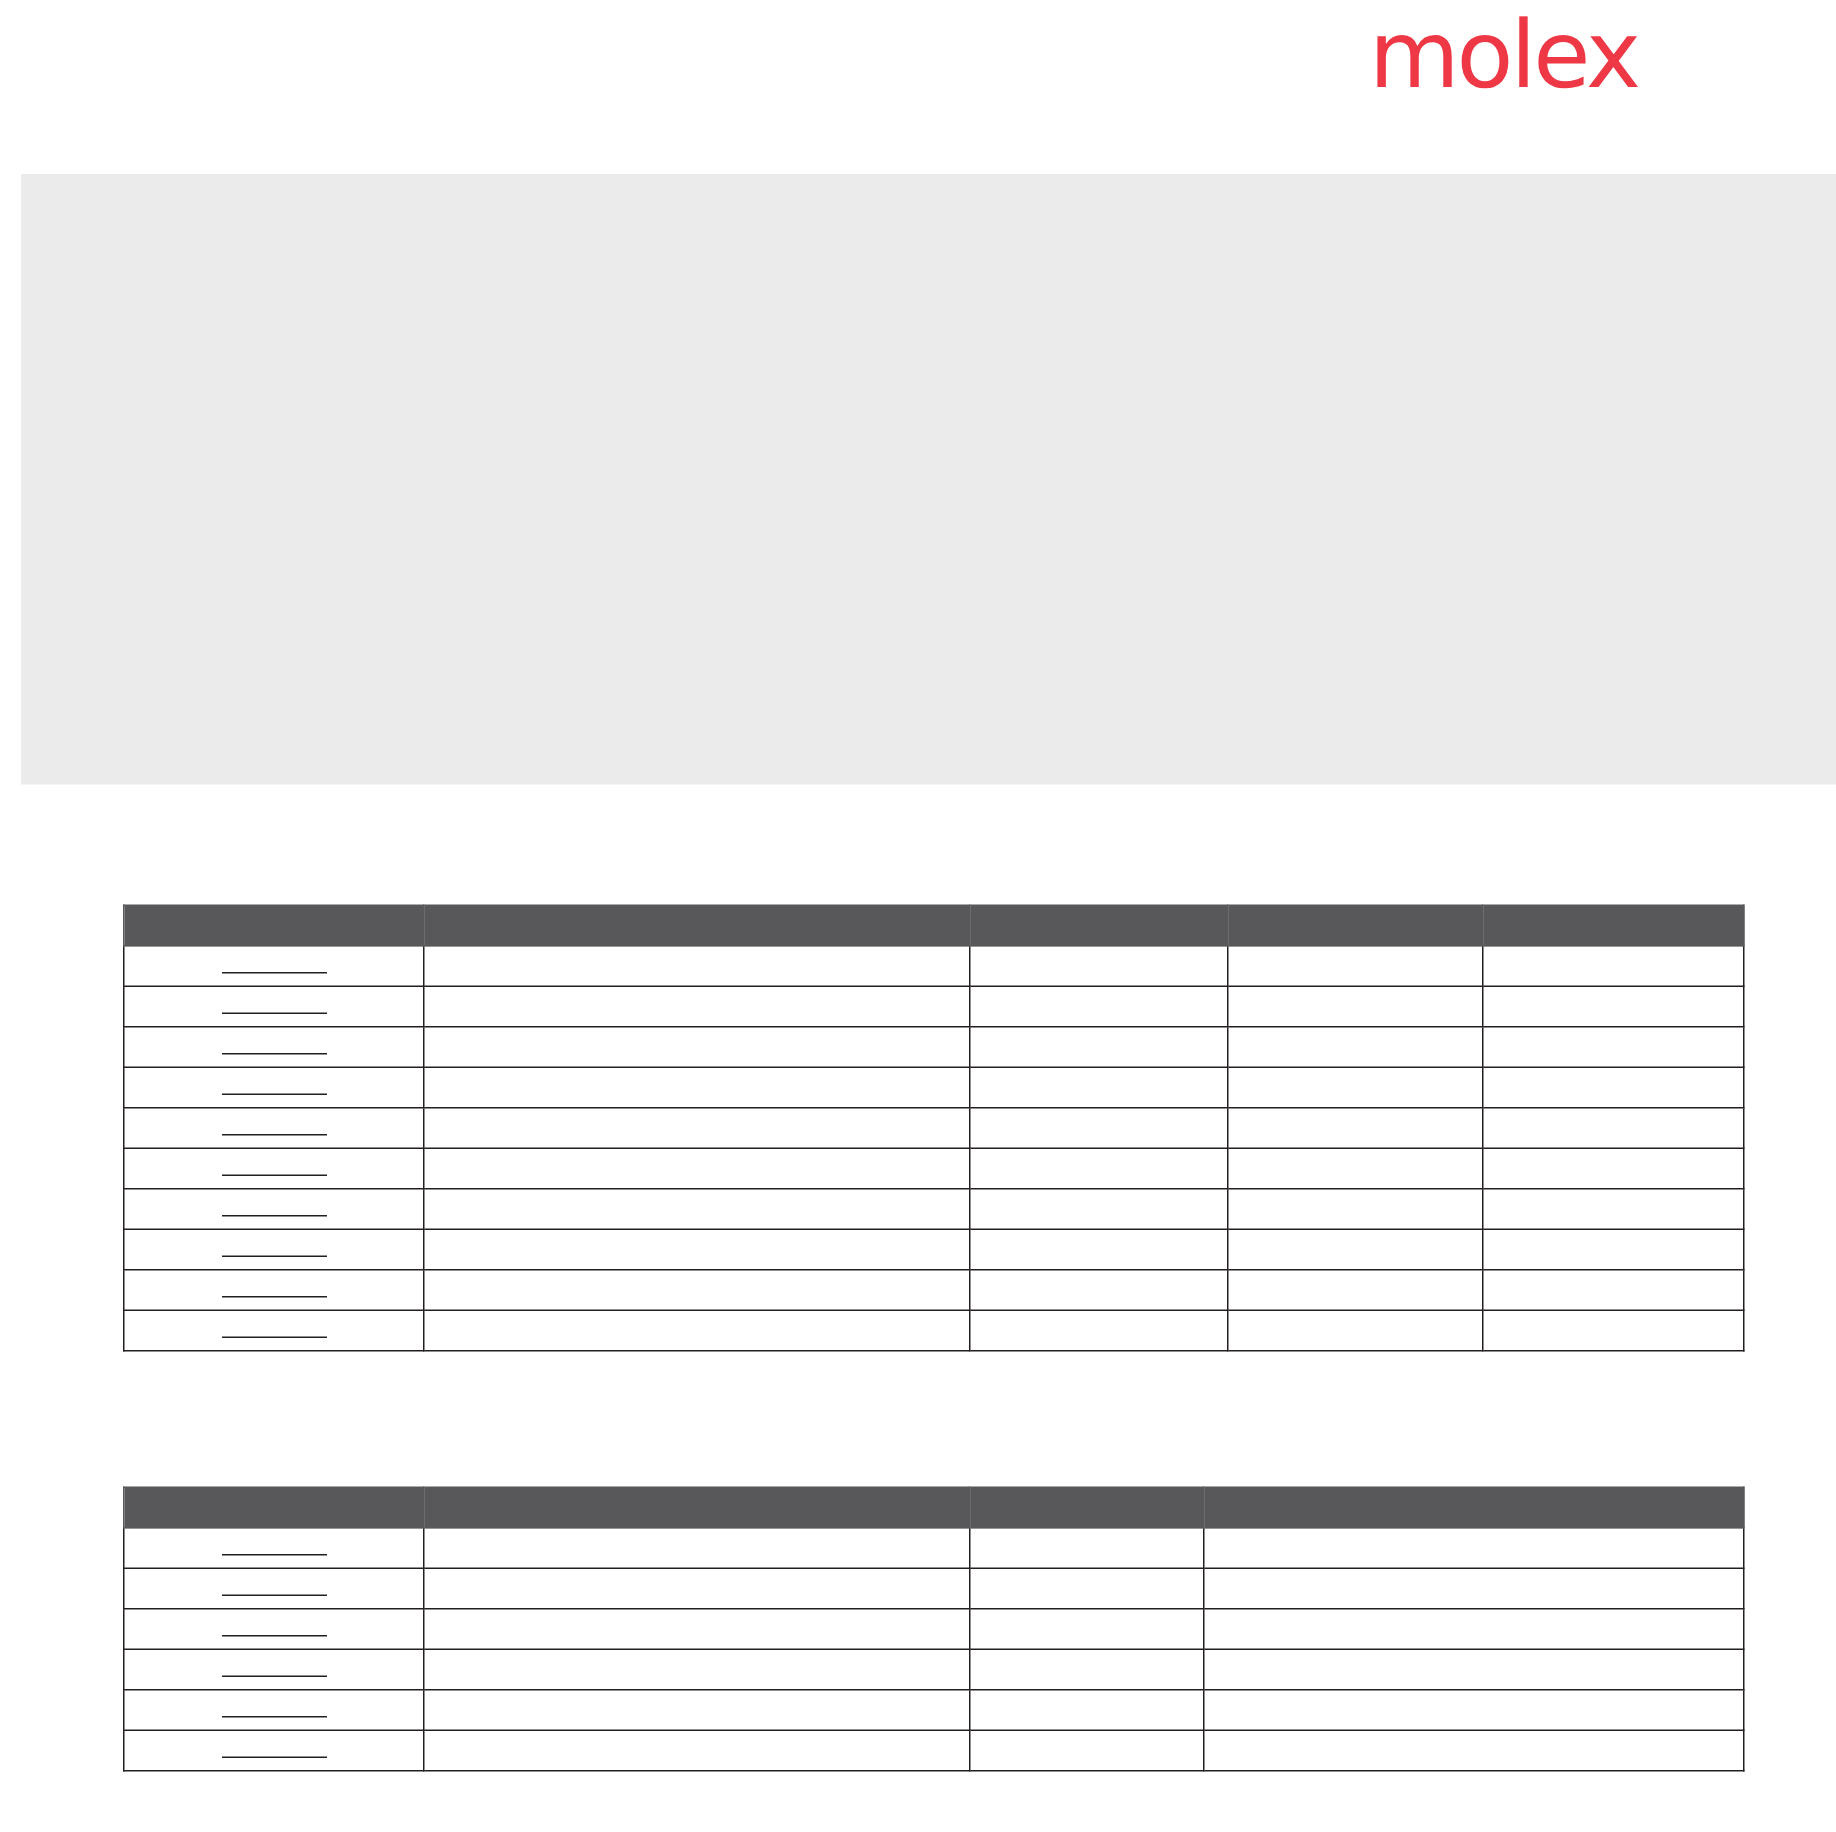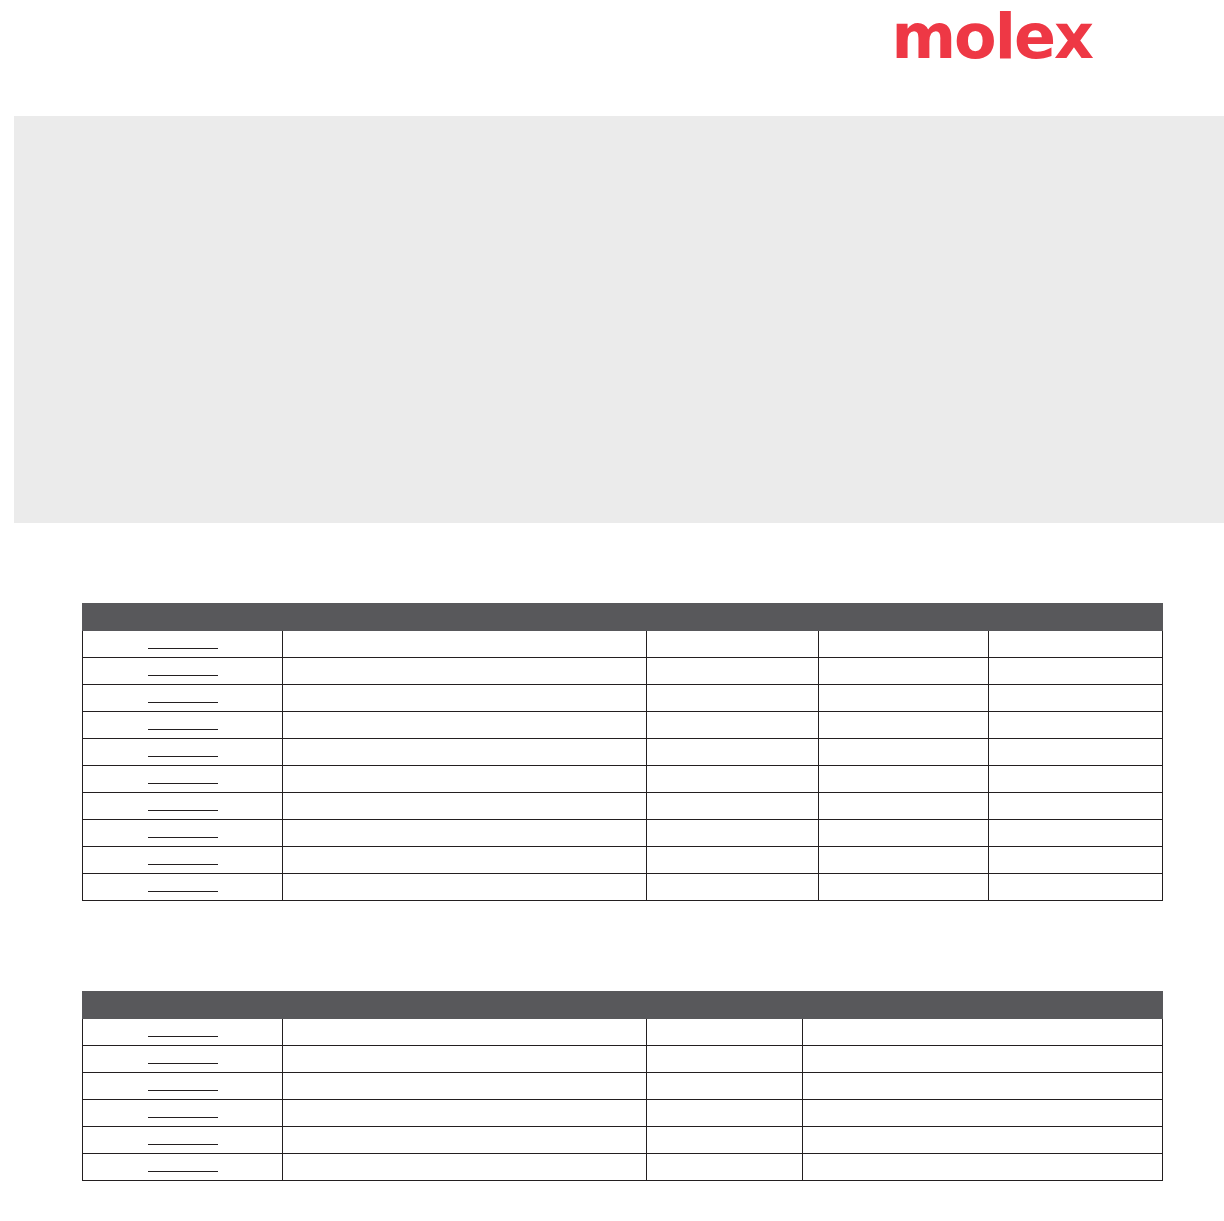--- a/index.html
+++ b/index.html
@@ -19,21 +19,21 @@
   
   .header {
     position: relative;
     height: 105px;
   }
   .logo {
     position: absolute;
     right: 132px;
     top: 6px;
     font-family: "DejaVu Sans", sans-serif;
-    font-weight: bold;
+    font-weight: normal;
     font-size: 62px;
     letter-spacing: -2px;
     color: #ee3845;
     line-height: 1;
     user-select: none;
   }
 
   
   .banner {
     position: absolute;

